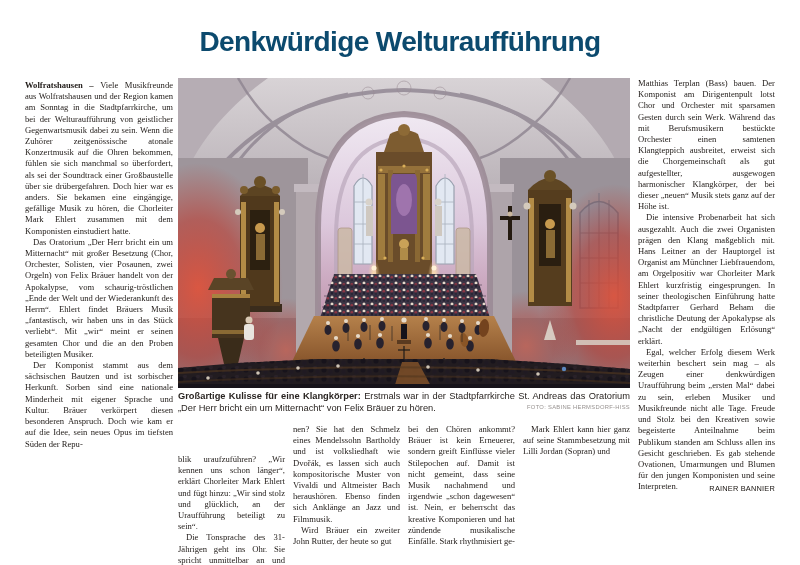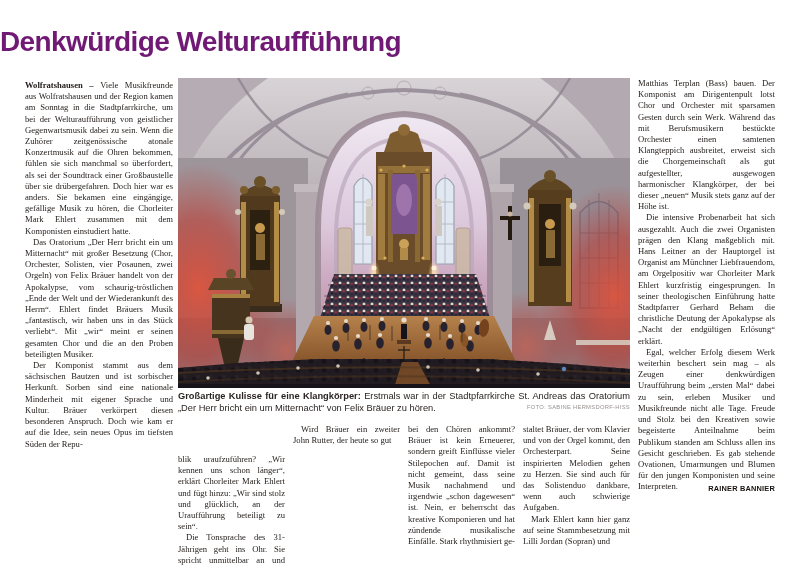--- a/index.html
+++ b/index.html
@@ -1,20 +1,20 @@
 <!DOCTYPE html>
 <html lang="de"><head>
 <meta charset="utf-8">
 <style>
   html,body{margin:0;padding:0;background:#ffffff;}
   .page{position:relative;width:800px;height:565px;background:#ffffff;overflow:hidden;
         font-family:"Liberation Serif",serif;color:#201b18;}
-  .headline{position:absolute;top:26px;left:0;width:100%;text-align:left;
+  .headline{position:absolute;top:26px;left:0;width:100%;text-align:center;
             font-family:"Liberation Sans",sans-serif;font-weight:bold;font-size:28px;
-            letter-spacing:-0.6px;color:#701a75;}
+            letter-spacing:-0.6px;color:#0c4a6e;}
   .subheadline{position:absolute;top:60px;left:0;width:100%;text-align:center;
                font-family:"Liberation Sans",sans-serif;font-weight:bold;font-size:10.8px;
                letter-spacing:-0.1px;color:#2a2422;}
   .col{position:absolute;font-size:8.6px;line-height:11.2px;text-align:justify;
        hyphens:auto;overflow-wrap:break-word;color:#201b18;}
   .col p{margin:0;}
   .col p.ind{text-indent:8px;}
   .dateline{font-weight:bold;}
   .col1{left:25px;top:80px;width:148px;height:476px;}
   .col2{left:178px;top:424px;width:107px;height:141px;margin-top:30px;}
@@ -23,21 +23,21 @@
   .col5{left:523px;top:424px;width:107px;height:141px;}
   .col6{left:638px;top:78px;width:137px;height:470px;}
   .photo{position:absolute;left:178px;top:78px;width:452px;height:310px;background:#8a8188;}
   .photo svg{display:block;}
   .caption{position:absolute;left:178px;top:391px;width:452px;
            font-family:"Liberation Sans",sans-serif;font-size:9.3px;line-height:11.6px;
            text-align:justify;color:#2a2522;}
   .caption .lead{font-weight:bold;}
   .credit{position:absolute;right:0;bottom:1px;font-size:5.8px;letter-spacing:.3px;
           color:#979290;font-family:"Liberation Sans",sans-serif;}
-  .author{float:right;font-family:"Liberation Sans",sans-serif;font-weight:bold;
+  .author{float:right;font-family:"Liberation Sans",sans-serif;font-weight:normal;
           font-size:7.4px;letter-spacing:.2px;color:#18130f;margin-top:1.5px;}
 </style>
 </head>
 <body>
 
 <div class="page">
 
   <div class="headline">Denkwürdige Welturaufführung</div>
 
   <div class="col col1">
@@ -330,27 +330,27 @@
     <span class="lead">Großartige Kulisse für eine Klangkörper:</span>
     <span>Erstmals war in der Stadtpfarrkirche St. Andreas das Oratorium „Der Herr bricht ein um Mitternacht“ von Felix Bräuer zu hören.</span>
     <span class="credit">FOTO: SABINE HERMSDORF-HISS</span>
   </div>
 
   <div class="col col2">
     <p>blik uraufzuführen? „Wir kennen uns schon länger“, erklärt Chorleiter Mark Ehlert und fügt hinzu: „Wir sind stolz und glücklich, an der Uraufführung beteiligt zu sein“.</p>
     <p class="ind">Die Tonsprache des 31-Jährigen geht ins Ohr. Sie spricht unmittelbar an und berührt, doch wie lässt sie sich einord-</p>
   </div>
   <div class="col col3">
+    <p>nen? Sie hat den Schmelz eines Mendelssohn Bartholdy und ist volksliedhaft wie Dvořák, es lassen sich auch kompositorische Muster von Vivaldi und Altmeister Bach heraushören. Ebenso finden sich Anklänge an Jazz und Filmmusik.</p>
     <p class="ind">Wird Bräuer ein zweiter John Rutter, der heute so gut</p>
   </div>
   <div class="col col4">
     <p>bei den Chören ankommt? Bräuer ist kein Erneuerer, sondern greift Einflüsse vieler Stilepochen auf. Damit ist nicht gemeint, dass seine Musik nachahmend und irgendwie „schon dagewesen“ ist. Nein, er beherrscht das kreative Komponieren und hat zündende musikalische Einfälle. Stark rhythmisiert ge-</p>
   </div>
   <div class="col col5">
-    <p>staltet Bräuer, der vom Klavier und von der Orgel kommt, den Orchesterpart. Seine inspirierten Melodien gehen zu Herzen. Sie sind auch für das Solistenduo dankbare, wenn auch schwierige Aufgaben.</p>
     <p class="ind">Mark Ehlert kann hier ganz auf seine Stammbesetzung mit Lilli Jordan (Sopran) und</p>
   </div>
 
   <div class="col col6">
     <p>Matthias Terplan (Bass) bauen. Der Komponist am Dirigentenpult lotst Chor und Orchester mit sparsamen Gesten durch sein Werk. Während das mit Berufsmusikern bestückte Orchester einen samtenen Klangteppich ausbreitet, erweist sich die Chorgemeinschaft als gut aufgestellter, ausgewogen harmonischer Klangkörper, der bei dieser „neuen“ Musik stets ganz auf der Höhe ist.</p>
     <p class="ind">Die intensive Probenarbeit hat sich ausgezahlt. Auch die zwei Organisten prägen den Klang maßgeblich mit. Hans Leitner an der Hauptorgel ist Organist am Münchner Liebfrauendom, am Orgelpositiv war Chorleiter Mark Ehlert kurzfristig eingesprungen. In seiner theologischen Einführung hatte Stadtpfarrer Gerhard Beham die christliche Deutung der Apokalypse als „Nacht der endgültigen Erlösung“ erklärt.</p>
     <p class="ind"><span>Egal, welcher Erfolg diesem Werk weiterhin beschert sein mag – als Zeugen einer denkwürdigen Uraufführung beim „ersten Mal“ dabei zu sein, erleben Musiker und Musikfreunde nicht alle Tage. Freude und Stolz bei den Kreativen sowie begeisterte Anteilnahme beim Publikum standen am Schluss allen ins Gesicht geschrieben. Es gab stehende Ovationen, Umarmungen und Blumen für den jungen Komponisten und seine Interpreten.</span> <span class="author">RAINER BANNIER</span></p>
   </div>
 
 </div>

